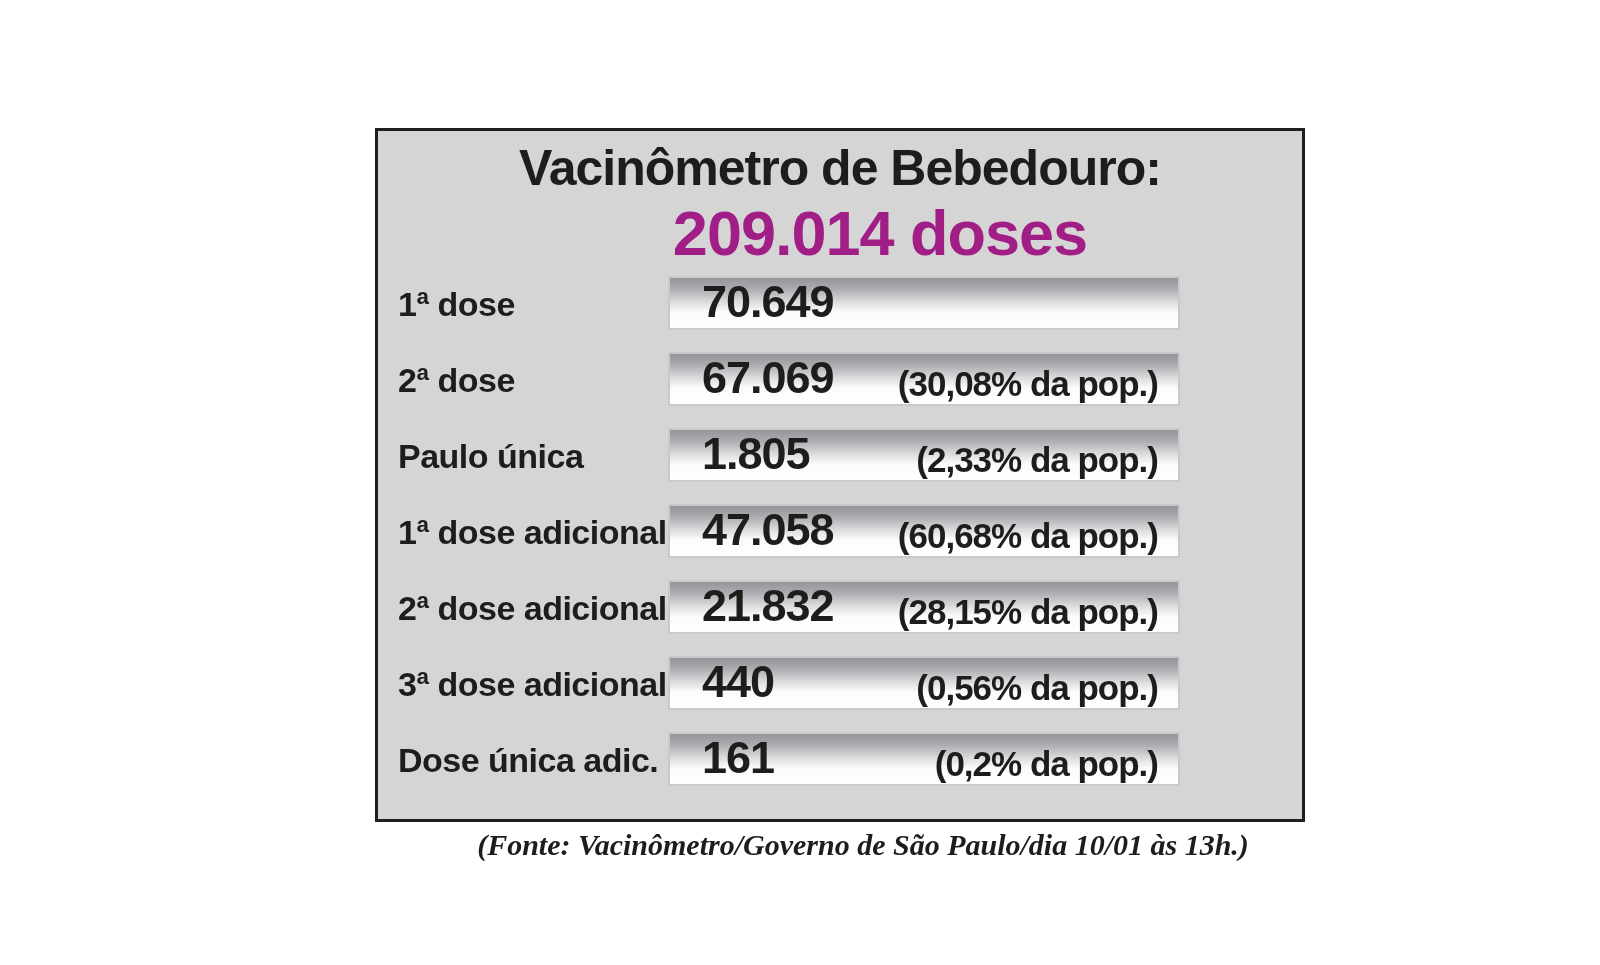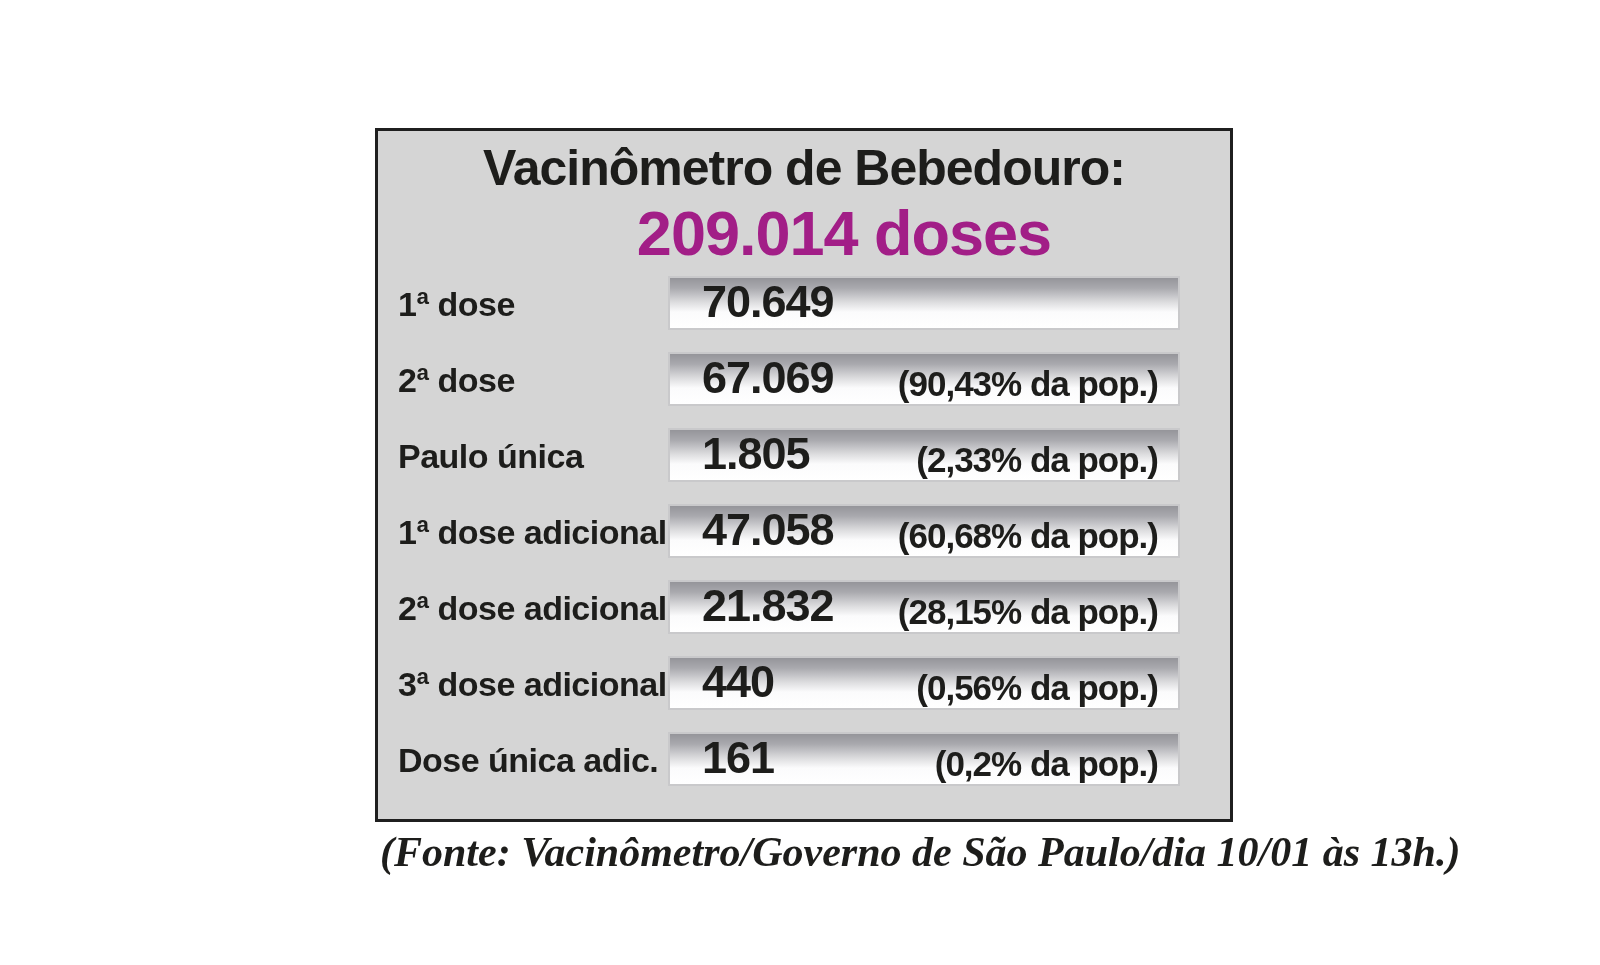--- a/index.html
+++ b/index.html
@@ -13,21 +13,21 @@
   }
   .stage {
     position: relative;
     width: 1600px;
     height: 965px;
   }
   .panel {
     position: absolute;
     left: 375px;
     top: 128px;
-    width: 858px;
+    width: 930px;
     height: 694px;
     box-sizing: border-box;
     border: 3px solid #1f1f1f;
     background: #d5d5d5;
   }
   .panel-title {
     position: absolute;
     top: 8px;
     left: 0;
     width: 100%;
@@ -105,21 +105,21 @@
   }
   .source-line {
     position: absolute;
     top: 828px;
     left: 380px;
     width: 966px;
     text-align: center;
     font-family: "Liberation Serif", serif;
     font-style: italic;
     font-weight: bold;
-    font-size: 42px;
+    font-size: 30px;
     color: #1d1d1b;
     white-space: nowrap;
   }
 </style>
 </head>
 <body>
 
 <div class="stage">
 
   <div class="panel">
@@ -132,21 +132,21 @@
       <span class="row-label">1ª dose</span>
       <div class="row-bar">
         <span class="row-value">70.649</span>
       </div>
     </div>
 
     <div class="row" style="top:221px">
       <span class="row-label">2ª dose</span>
       <div class="row-bar">
         <span class="row-value">67.069</span>
-        <span class="row-percent">(90,43% da pop.)</span>
+        <span class="row-percent">(30,08% da pop.)</span>
       </div>
     </div>
 
     <div class="row" style="top:297px">
       <span class="row-label">Paulo única</span>
       <div class="row-bar">
         <span class="row-value">1.805</span>
         <span class="row-percent">(2,33% da pop.)</span>
       </div>
     </div>

